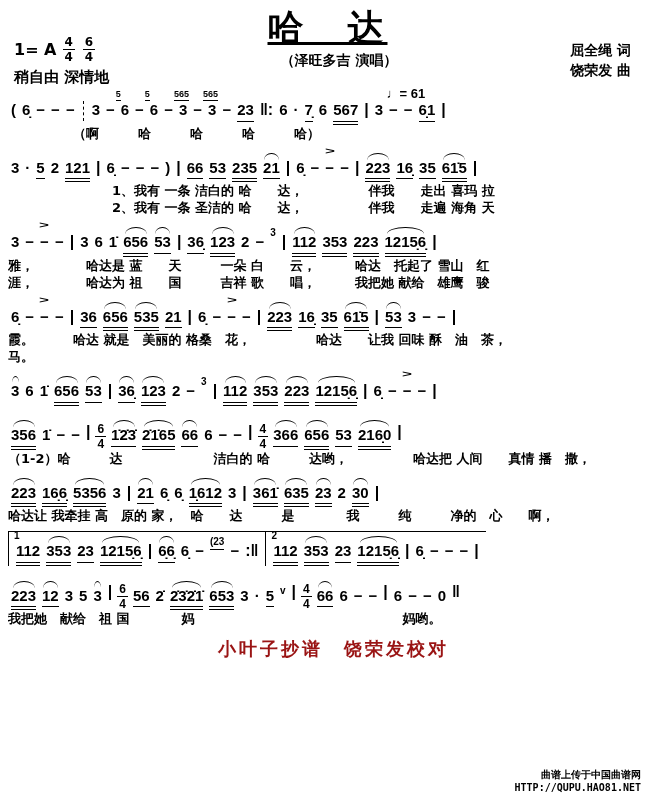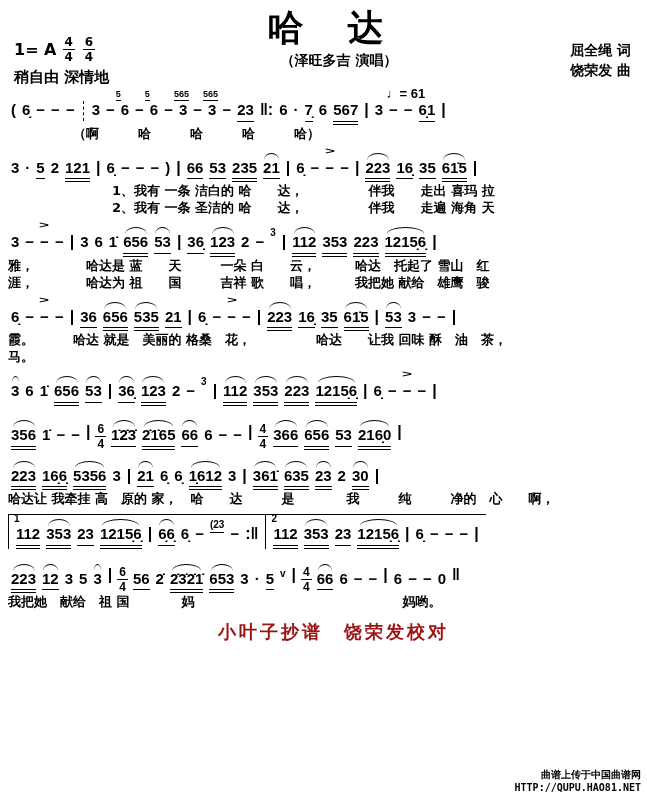--- a/index.html
+++ b/index.html
@@ -3,21 +3,21 @@
 <meta charset="utf-8">
 <style>
   html,body{margin:0;padding:0;background:#ffffff;}
   body{width:647px;height:797px;overflow:hidden;color:#000;
        font-family:"DejaVu Sans","Liberation Sans",sans-serif;}
   .page{position:relative;width:647px;height:797px;background:#fff;}
 
   
   .header{position:relative;height:88px;}
   .title{position:absolute;top:4px;left:8px;right:0;text-align:center;
-         font-size:36px;font-weight:bold;letter-spacing:4px;}
+         font-size:36px;font-weight:bold;letter-spacing:4px;text-decoration:underline;}
   .subtitle{position:absolute;top:52px;left:0;right:0;text-align:center;
             font-size:14px;font-weight:bold;padding-left:31px;}
   .keyblock{position:absolute;top:36px;left:14px;font-size:16px;font-weight:bold;
             display:flex;align-items:center;gap:4px;}
   .tempo-text{position:absolute;top:68px;left:14px;font-size:15px;font-weight:bold;}
   .credits{position:absolute;top:40px;right:16px;text-align:right;
            font-size:14px;font-weight:bold;line-height:20px;}
 
   
   .ts{display:inline-flex;flex-direction:column;align-items:center;
@@ -114,20 +114,21 @@
         <div class="notes"><span class="tok">3<i class="arc"></i></span><span class="tok">6</span><span class="tok">1̇</span><span class="tok u2">656<i class="arc"></i></span><span class="tok u1">53<i class="arc"></i></span><span class="bar">|</span><span class="tok u1">36̣<i class="arc"></i></span><span class="tok u2">123<i class="arc"></i></span><span class="tok">2</span><span class="tok">−</span><span class="tok sm">3</span><span class="bar">|</span><span class="tok u2">112<i class="arc"></i></span><span class="tok u2">353<i class="arc"></i></span><span class="tok u2">223<i class="arc"></i></span><span class="tok u2">1215̣6̣<i class="arc"></i></span><span class="bar">|</span><span class="tok">6̣</span><span class="tok">−</span><span class="tok">−<i class="mark">&gt;</i></span><span class="tok">−</span><span class="bar">|</span></div>
       </div>
       <div class="system">
         <div class="notes"><span class="tok u2">356<i class="arc"></i></span><span class="tok">1̇</span><span class="tok">−</span><span class="tok">−</span><span class="bar">|</span><span class="ts">
             <span class="num">6</span>
             <span class="den">4</span>
           </span><span class="tok u1">1̇2̇3̇<i class="arc"></i></span><span class="tok u2">2̇1̇65<i class="arc"></i></span><span class="tok u1">66<i class="arc"></i></span><span class="tok">6</span><span class="tok">−</span><span class="tok">−</span><span class="bar">|</span><span class="ts">
             <span class="num">4</span>
             <span class="den">4</span>
           </span><span class="tok u1">366<i class="arc"></i></span><span class="tok u2">656<i class="arc"></i></span><span class="tok u1">53</span><span class="tok u2">216̣0<i class="arc"></i></span><span class="bar">|</span></div>
+        <div class="lyrics">（1-2）哈　　　达　　　　　　　洁白的 哈　　　达哟，　　　　　哈达把 人间　　真情 播　撒，</div>
       </div>
       <div class="system">
         <div class="notes"><span class="tok u2">223<i class="arc"></i></span><span class="tok u2">16̣6̣</span><span class="tok u2">5356<i class="arc"></i></span><span class="tok">3</span><span class="bar">|</span><span class="tok u1">21<i class="arc"></i></span><span class="tok">6̣</span><span class="tok">6̣</span><span class="tok u2">1̣612<i class="arc"></i></span><span class="tok">3</span><span class="bar">|</span><span class="tok u2">361̇<i class="arc"></i></span><span class="tok u2">635<i class="arc"></i></span><span class="tok u2">23<i class="arc"></i></span><span class="tok">2</span><span class="tok u2">30<i class="arc"></i></span><span class="bar">|</span></div>
         <div class="lyrics">哈达让 我牵挂 高　原的 家，　哈　　达　　　是　　　　我　　　纯　　　净的　心　　啊，</div>
       </div>
       <div class="system">
         <div class="notes"><span class="volta"><span class="vlabel">1</span><span class="tok u2">112</span><span class="tok u2">353<i class="arc"></i></span><span class="tok u1">23</span><span class="tok u2">1215̣6̣<i class="arc"></i></span><span class="bar">|</span><span class="tok u1">6̣6̣<i class="arc"></i></span><span class="tok">6̣</span><span class="tok">−</span><span class="tok u1 sm">(23</span><span class="tok">−</span><span class="bar">:‖</span></span><span class="volta"><span class="vlabel">2</span><span class="tok u2">112</span><span class="tok u2">353<i class="arc"></i></span><span class="tok u1">23</span><span class="tok u2">1215̣6̣<i class="arc"></i></span><span class="bar">|</span><span class="tok">6̣</span><span class="tok">−</span><span class="tok">−</span><span class="tok">−</span><span class="bar">|</span></span></div>
       </div>
       <div class="system">
         <div class="notes"><span class="tok u2">223<i class="arc"></i></span><span class="tok u1">12<i class="arc"></i></span><span class="tok">3</span><span class="tok">5</span><span class="tok">3<i class="arc"></i></span><span class="bar">|</span><span class="ts">

